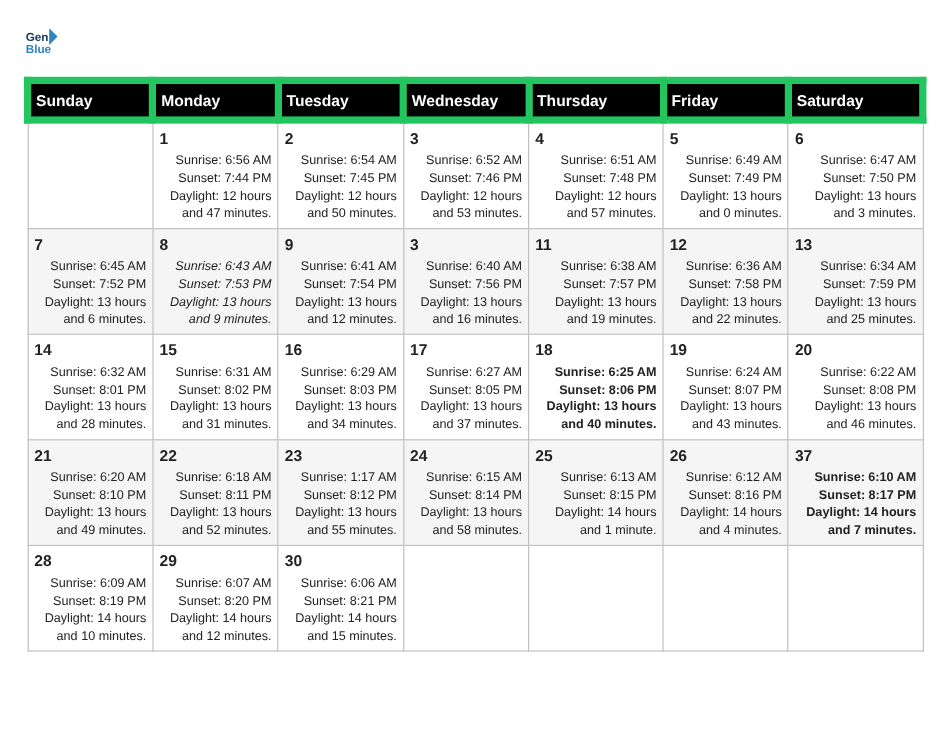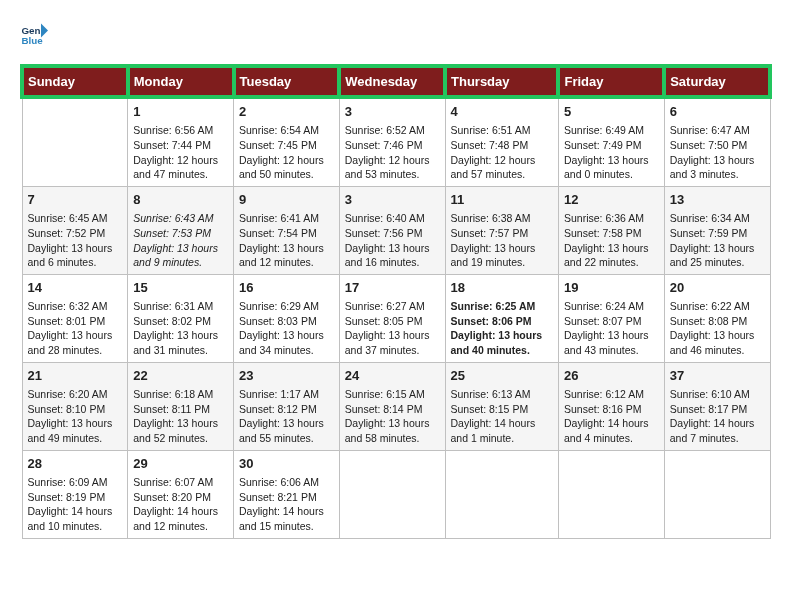--- a/index.html
+++ b/index.html
@@ -45,27 +45,27 @@
     .subtitle {
       font-size: 16px;
       color: #333;
     }
     table {
       width: 100%;
       border-collapse: collapse;
       font-size: 11px;
     }
     thead tr th {
-      background: #7f1d1d;
+      background: #000000;
       color: #fff;
       padding: 6px 4px;
       text-align: left;
       font-size: 13px;
       font-weight: bold;
-      border: 4px solid #22c55e;
+      border: 6px solid #22c55e;
     }
     tbody tr td {
       border: 1px solid #c0c0c0;
       vertical-align: top;
       padding: 4px 5px;
       height: 85px;
       color: #222;
       line-height: 1.4;
     }
     tbody tr:nth-child(odd) td {
@@ -75,20 +75,21 @@
       background: #f5f5f5;
     }
     .day-num {
       font-weight: bold;
       font-size: 13px;
       margin-bottom: 2px;
     }
     .day-info {
       font-size: 10.5px;
       color: #222;
+      text-align: right;
     }
   </style>
 </head>
 <body>
 
 <div class="header-area">
   <div class="logo">
     <svg class="logo-icon" viewBox="0 0 40 40">
       <text x="2" y="20" font-size="14" fill="#1a3a5c" font-weight="bold">Gen</text>
       <text x="2" y="34" font-size="14" fill="#2e86c1" font-weight="bold">Blue</text>
@@ -305,21 +306,21 @@
         </td>
         <td>
           <div class="day-num">26</div>
           <div class="day-info" style="white-space: pre-line;">Sunrise: 6:12 AM
 Sunset: 8:16 PM
 Daylight: 14 hours
 and 4 minutes.</div>
         </td>
         <td>
           <div class="day-num">37</div>
-          <div class="day-info" style="white-space: pre-line;">Sunrise: 6:10 AM
+          <div class="day-info" style="white-space: pre-line; font-weight: bold;">Sunrise: 6:10 AM
 Sunset: 8:17 PM
 Daylight: 14 hours
 and 7 minutes.</div>
         </td>
       </tr>
       <tr>
         <td>
           <div class="day-num">28</div>
           <div class="day-info" style="white-space: pre-line;">Sunrise: 6:09 AM
 Sunset: 8:19 PM

